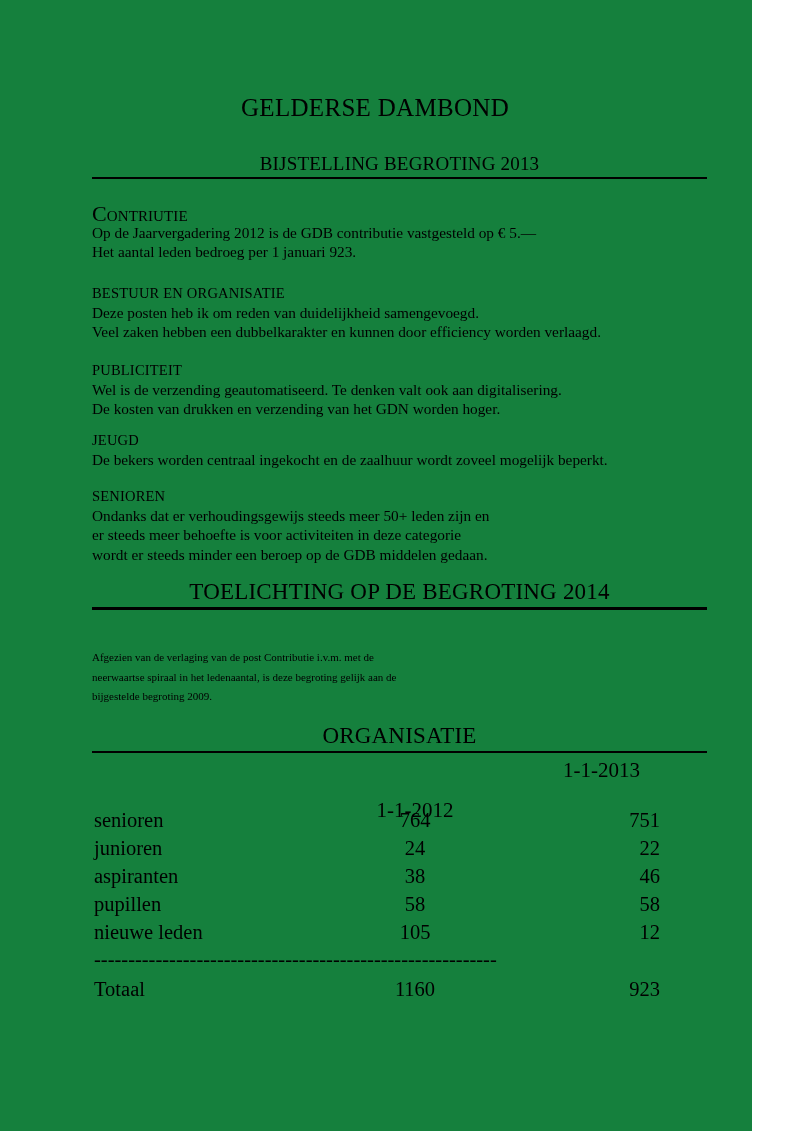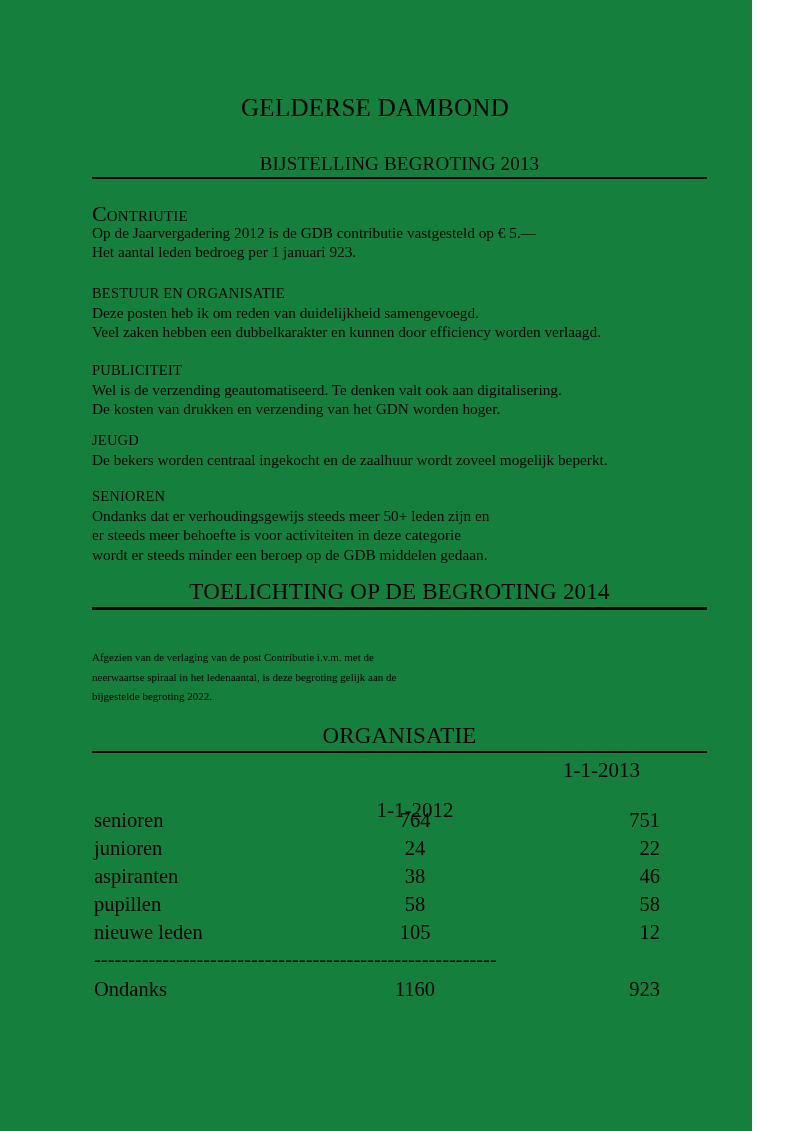--- a/index.html
+++ b/index.html
@@ -216,21 +216,21 @@
   </div>
 
   <div class="heading-block" id="heading-toelichting">
     <div class="heading-text big">TOELICHTING OP DE BEGROTING 2014</div>
     <div class="rule thick"></div>
   </div>
 
   <div id="para-toelichting">
     <div class="sec-line">Afgezien van de verlaging van de post Contributie i.v.m. met de</div>
     <div class="sec-line">neerwaartse spiraal in het ledenaantal, is deze begroting gelijk aan de</div>
-    <div class="sec-line">bijgestelde begroting 2022.</div>
+    <div class="sec-line">bijgestelde begroting 2009.</div>
   </div>
 
   <div class="heading-block" id="heading-ledenbestand">
     <div class="heading-text big">ORGANISATIE</div>
     <div class="rule thin"></div>
   </div>
 
   <div class="table">
 
     <div class="trow thead">
@@ -269,20 +269,20 @@
       <div class="cell-label">nieuwe leden</div>
       <div class="cell-num col1">105</div>
       <div class="cell-num col2">12</div>
     </div>
 
     <div class="dash-sep">
       <span>-----------------------------------------------------------</span>
     </div>
 
     <div class="trow row-total">
-      <div class="cell-label">Ondanks</div>
+      <div class="cell-label">Totaal</div>
       <div class="cell-num col1">1160</div>
       <div class="cell-num col2">923</div>
     </div>
 
   </div>
 
 </div>
 
 </body></html>

